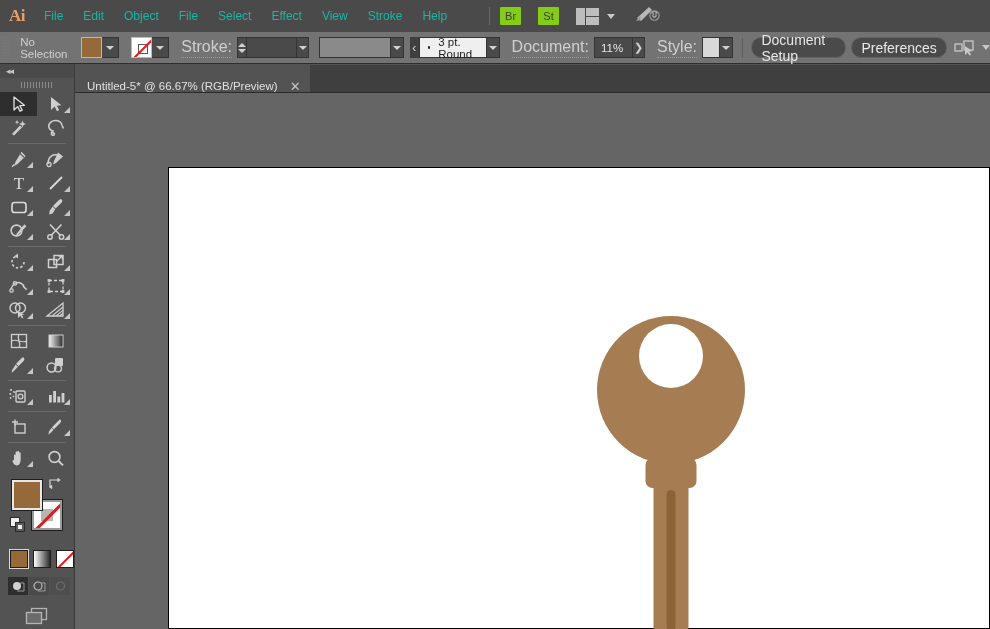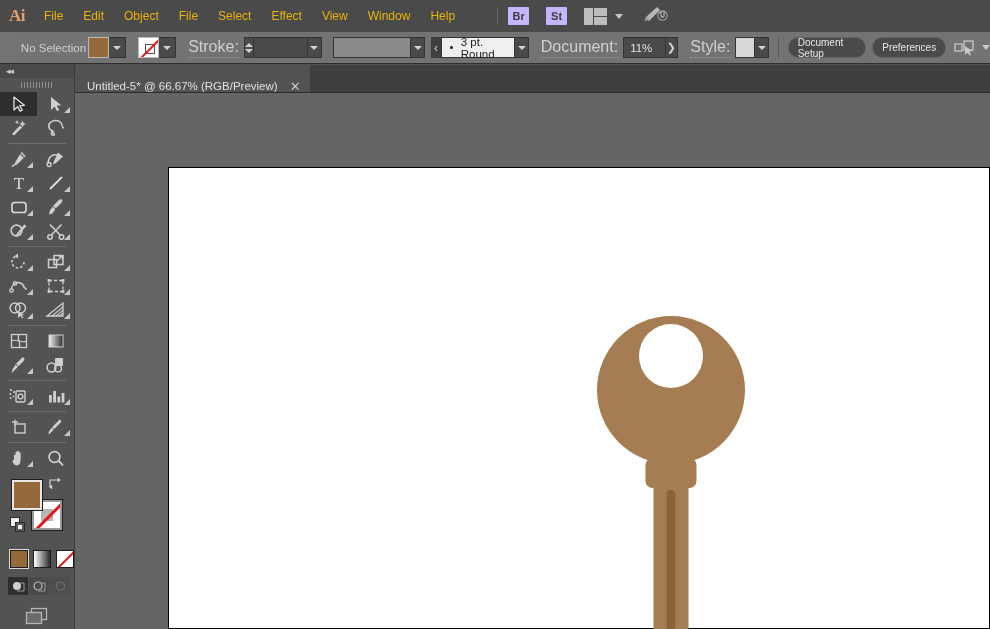--- a/index.html
+++ b/index.html
@@ -20,29 +20,29 @@
   }
   #ai-logo {
     width: 34px; height: 32px;
     display: flex; align-items: center; justify-content: center;
     font: bold 17px "Liberation Serif", serif;
     color: #e8a06a; letter-spacing: -0.5px;
   }
   .menu-item {
     height: 32px; padding: 0 10px;
     display: flex; align-items: center;
-    font-size: 12px; color: #eab308; cursor: default;
+    font-size: 12px; color: #14b8a6; cursor: default;
   }
   #menubar-right { display: flex; align-items: center; margin-left: 22px; height: 32px; }
   .menu-sep {
     width: 1px; height: 18px; background: #6a6a6a; margin: 0 10px;
   }
   .app-chip {
-    width: 21px; height: 18px; background: #c4b5fd; color: #3c3c3c;
-    font-size: 11px; font-weight: bold;
+    width: 21px; height: 18px; background: #84cc16; color: #3c3c3c;
+    font-size: 11px; font-weight: normal;
     display: flex; align-items: center; justify-content: center;
     margin-right: 17px; border-radius: 1px; cursor: pointer;
   }
   .ws-icon { display: flex; align-items: center; cursor: pointer; }
   .ws-squares { display: grid; grid-template-columns: 9px 13px; grid-template-rows: 8px 8px; gap: 1px; }
   .ws-squares i { background: #bdbdbd; display: block; }
   .ws-squares i.l { grid-row: span 2; }
   .chev {
     width: 0; height: 0; border-left: 4.5px solid transparent; border-right: 4.5px solid transparent;
     border-top: 5px solid #c9c9c9; margin-left: 8px;
@@ -113,21 +113,21 @@
     font-size: 11.5px; color: #e4e4e4; display: flex; align-items: center; padding-left: 6px;
   }
   .op-arrow {
     width: 16px; height: 21px; background: #4a4a4a; border: 1px solid #343434; border-left: none;
     display:flex;align-items:center;justify-content:center; color:#d2d2d2; font-size: 11px; cursor:pointer;
   }
   .style-sw { width: 25px; height: 21px; background: #d8d8d8; border: 1px solid #343434; cursor:pointer; }
   .vsep { width: 1px; height: 20px; background: #5c5c5c; margin: 0 9px; }
   .cbtn {
     height: 21px; padding: 0 9px; background: #4a4a4a; border: 1px solid #646464; border-radius: 10px;
-    font-size: 10px; color: #e8e8e8; display: flex; align-items: center; cursor: pointer;
+    font-size: 14px; color: #e8e8e8; display: flex; align-items: center; cursor: pointer;
   }
 
   
   #tabbar {
     position: absolute; left: 75px; top: 65px; width: 915px; height: 28px;
     background: #3f3f3f; border-bottom: 1px solid #2b2b2b;
     display: flex; align-items: flex-end;
   }
   #doc-tab {
     height: 28px; background: #535353; display: flex; align-items: center;
@@ -223,21 +223,21 @@
 <div id="menubar">
   <div id="ai-logo">Ai</div>
 
   <div class="menu-item">File</div>
   <div class="menu-item">Edit</div>
   <div class="menu-item">Object</div>
   <div class="menu-item">File</div>
   <div class="menu-item">Select</div>
   <div class="menu-item">Effect</div>
   <div class="menu-item">View</div>
-  <div class="menu-item">Window</div>
+  <div class="menu-item">Stroke</div>
   <div class="menu-item">Help</div>
 
   <div id="menubar-right">
     <div class="menu-sep"></div>
     <div class="app-chip">Br</div>
     <div class="app-chip">St</div>
     <div class="ws-icon">
       <div class="ws-squares">
         <i class="l"></i>
           <i></i>

